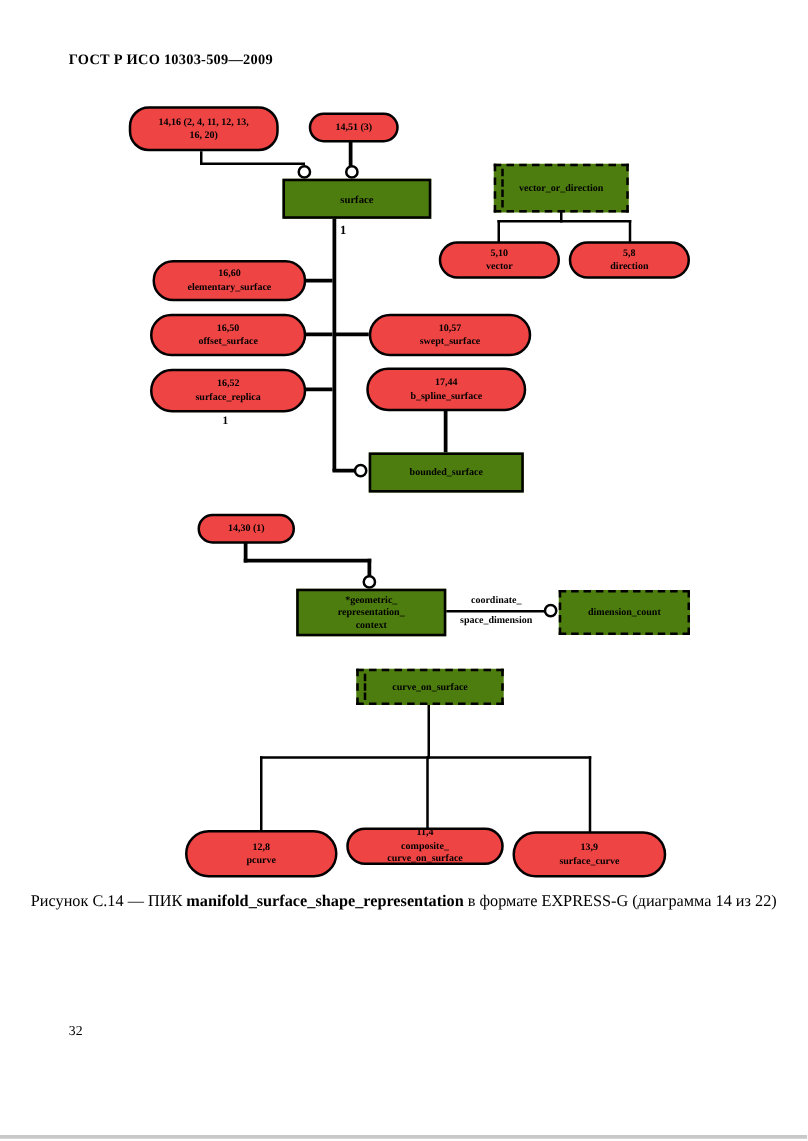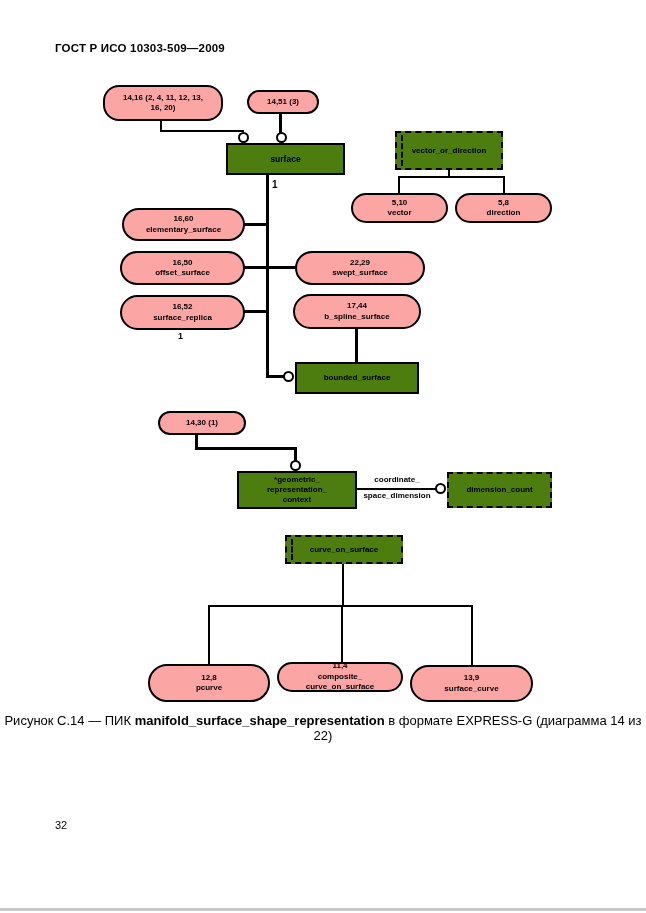--- a/index.html
+++ b/index.html
@@ -2,33 +2,33 @@
 <html><head>
 <meta charset="utf-8">
 <style>
   * { box-sizing: border-box; margin: 0; padding: 0; }
   html, body { background: #ffffff; }
   .page {
     position: relative;
     width: 646px;
     height: 913px;
     background: #ffffff;
-    font-family: Liberation Sans, sans-serif;
+    font-family: Liberation Serif, serif;
     color: #000;
     overflow: hidden;
   }
   .hdr {
     position: absolute;
     font-weight: bold;
     font-size: 11.5px;
     letter-spacing: 0.2px;
   }
   .oval {
     position: absolute;
-    background: #fca5a5;
+    background: #ef4444;
     border: 2px solid #000;
     border-radius: 999px;
     display: flex;
     align-items: center;
     justify-content: center;
     text-align: center;
     font-weight: bold;
     font-size: 8px;
     line-height: 1.3;
     white-space: pre-line;
@@ -142,33 +142,33 @@
 
   <div class="oval" style="left:120px; top:251px; width:125px; height:34px;">16,50
 offset_surface</div>
   <div class="hline" style="left:244px; top:266px; width:22px; height:3px;"></div>
 
   <div class="oval" style="left:120px; top:295px; width:125px; height:35px;">16,52
 surface_replica</div>
   <div class="hline" style="left:244px; top:310px; width:22px; height:3px;"></div>
   <div class="lbl" style="left:178px; top:331px; font-size:9px;">1</div>
 
-  <div class="oval" style="left:295px; top:251px; width:130px; height:34px;">22,29
+  <div class="oval" style="left:295px; top:251px; width:130px; height:34px;">10,57
 swept_surface</div>
   <div class="hline" style="left:268px; top:266px; width:27px; height:3px;"></div>
 
   <div class="oval" style="left:293px; top:294px; width:128px; height:35px;">17,44
 b_spline_surface</div>
   <div class="vline" style="left:355px; top:328px; width:3px; height:34px;"></div>
 
   <div class="hline" style="left:266px; top:375px; width:18px; height:3px;"></div>
   <div class="circ" style="left:283px; top:371px;"></div>
   <div class="box" style="left:295px; top:362px; width:124px; height:32px;">bounded_surface</div>
 
-  <div class="oval" style="left:158px; top:411px; width:88px; height:24px;">14,30 (1)</div>
+  <div class="oval" style="left:158px; top:411px; width:78px; height:24px;">14,30 (1)</div>
   <div class="vline" style="left:195px; top:434px; width:3px; height:16px;"></div>
   <div class="hline" style="left:195px; top:447px; width:102px; height:3px;"></div>
   <div class="vline" style="left:294px; top:447px; width:3px; height:14px;"></div>
   <div class="circ" style="left:290px; top:460px;"></div>
 
   <div class="box" style="left:237px; top:471px; width:120px; height:38px;">*geometric_
 representation_
 context</div>
 
   <div class="attr-lbl" style="left:355px; top:475px; width:84px;">coordinate_</div>

